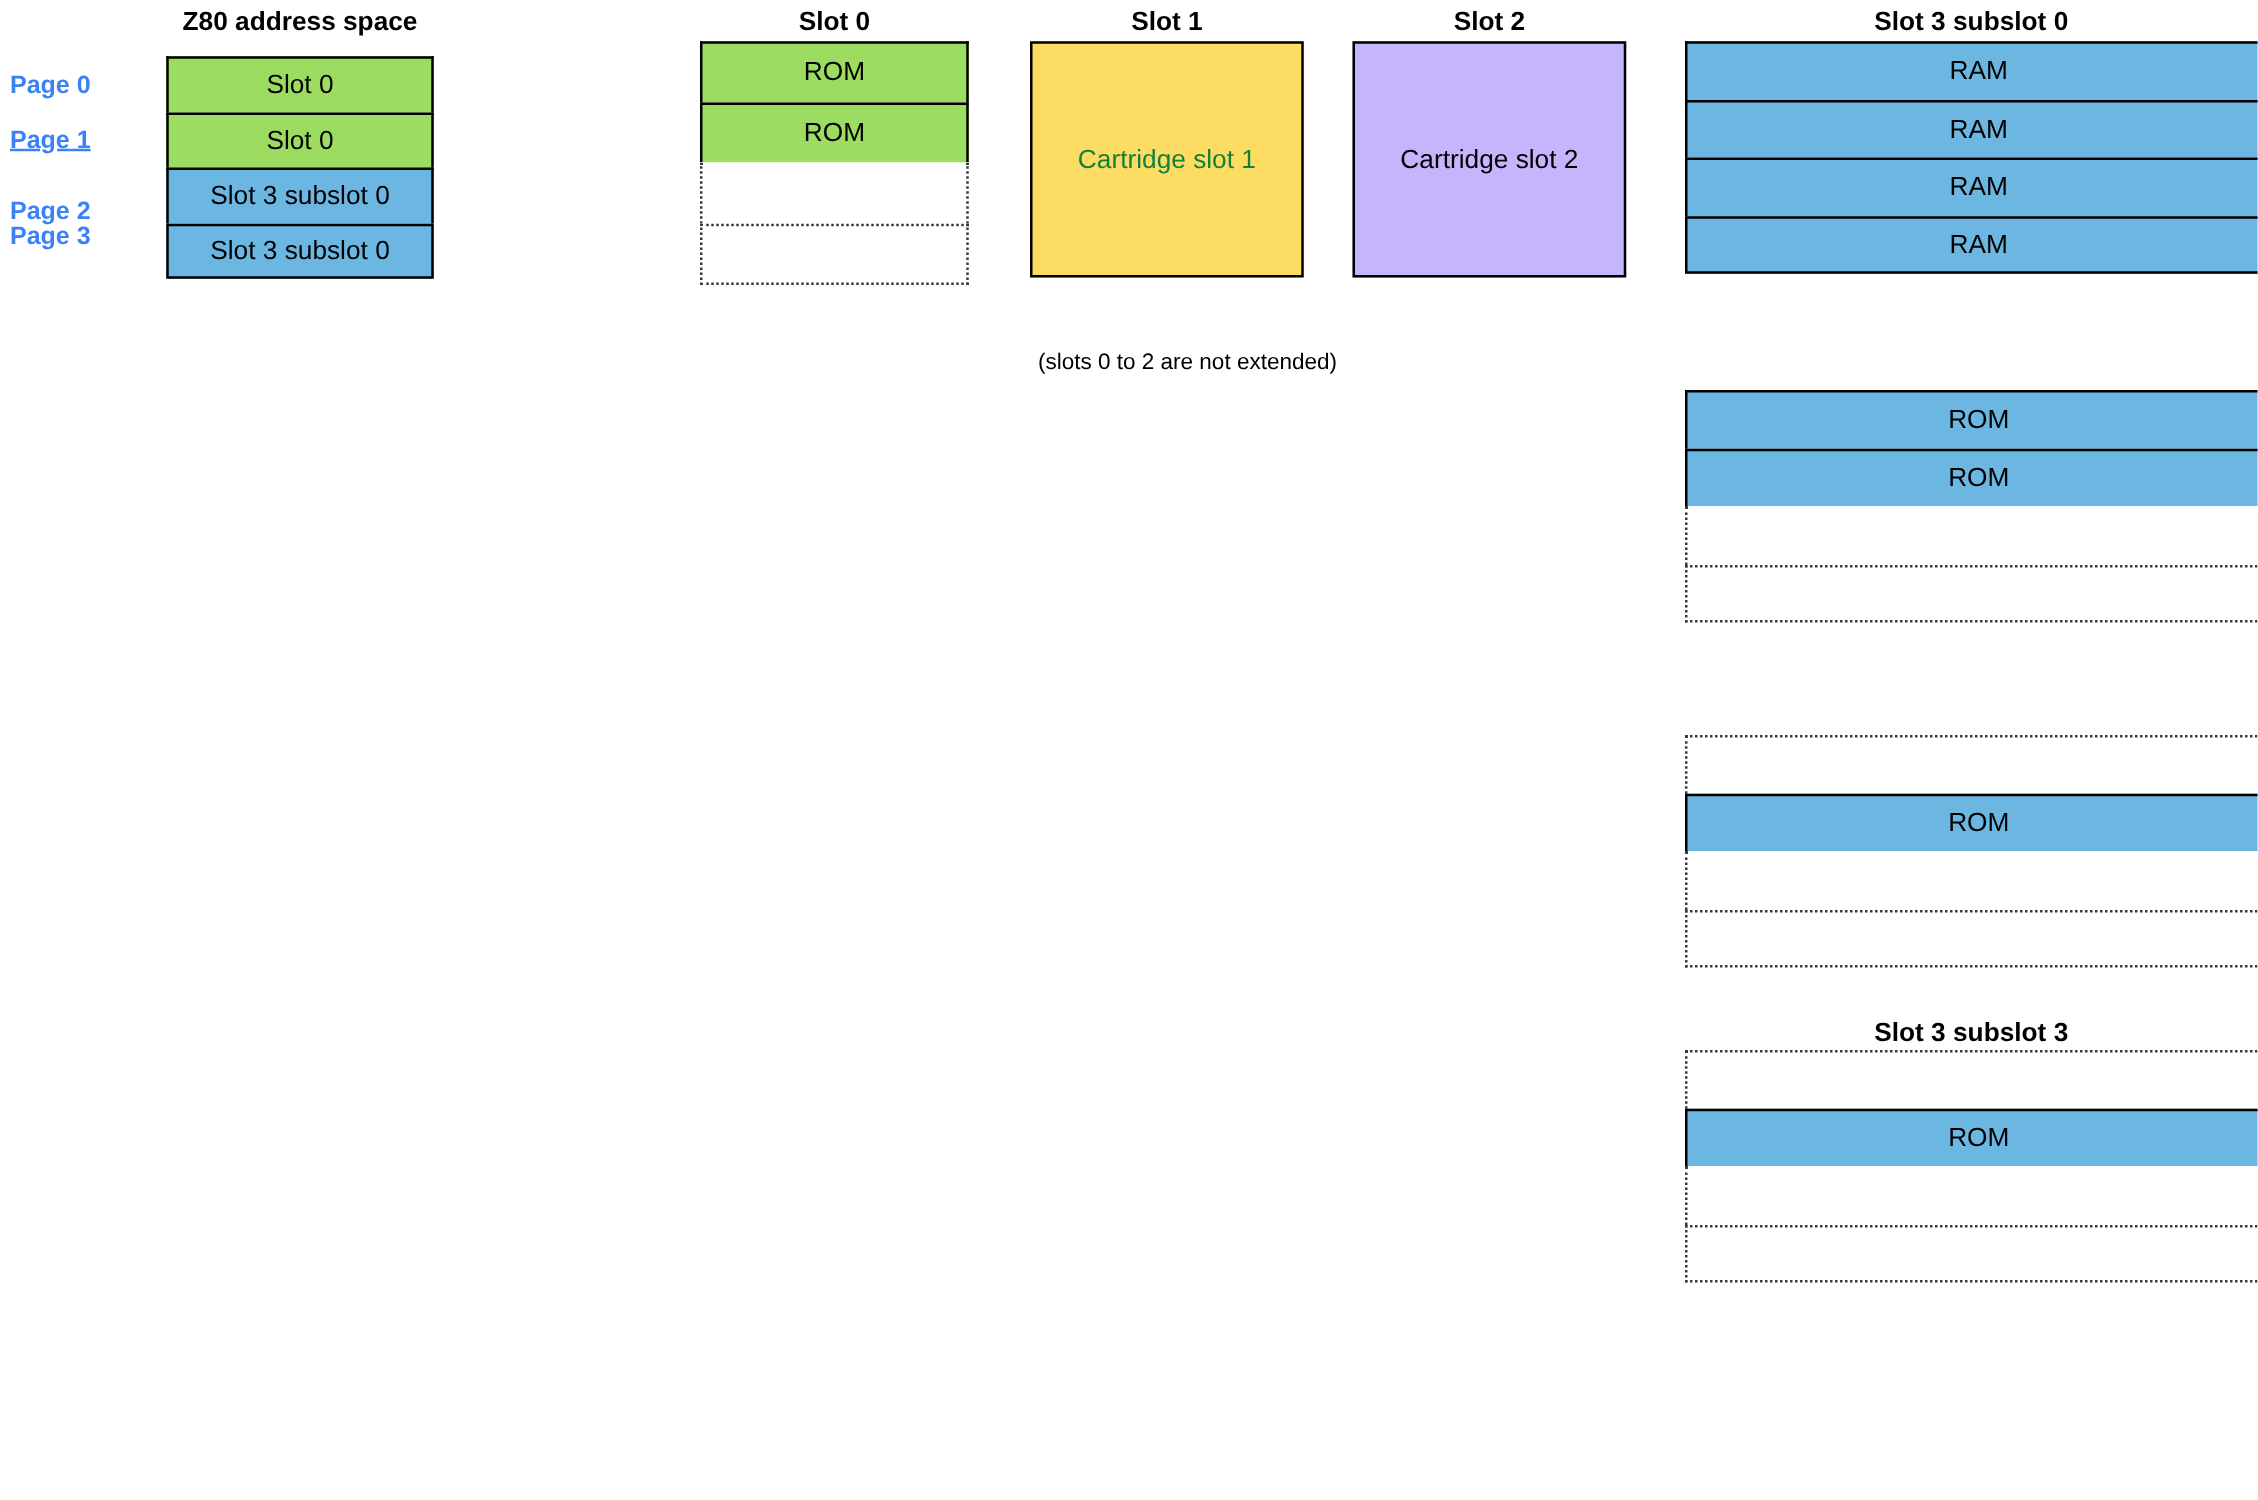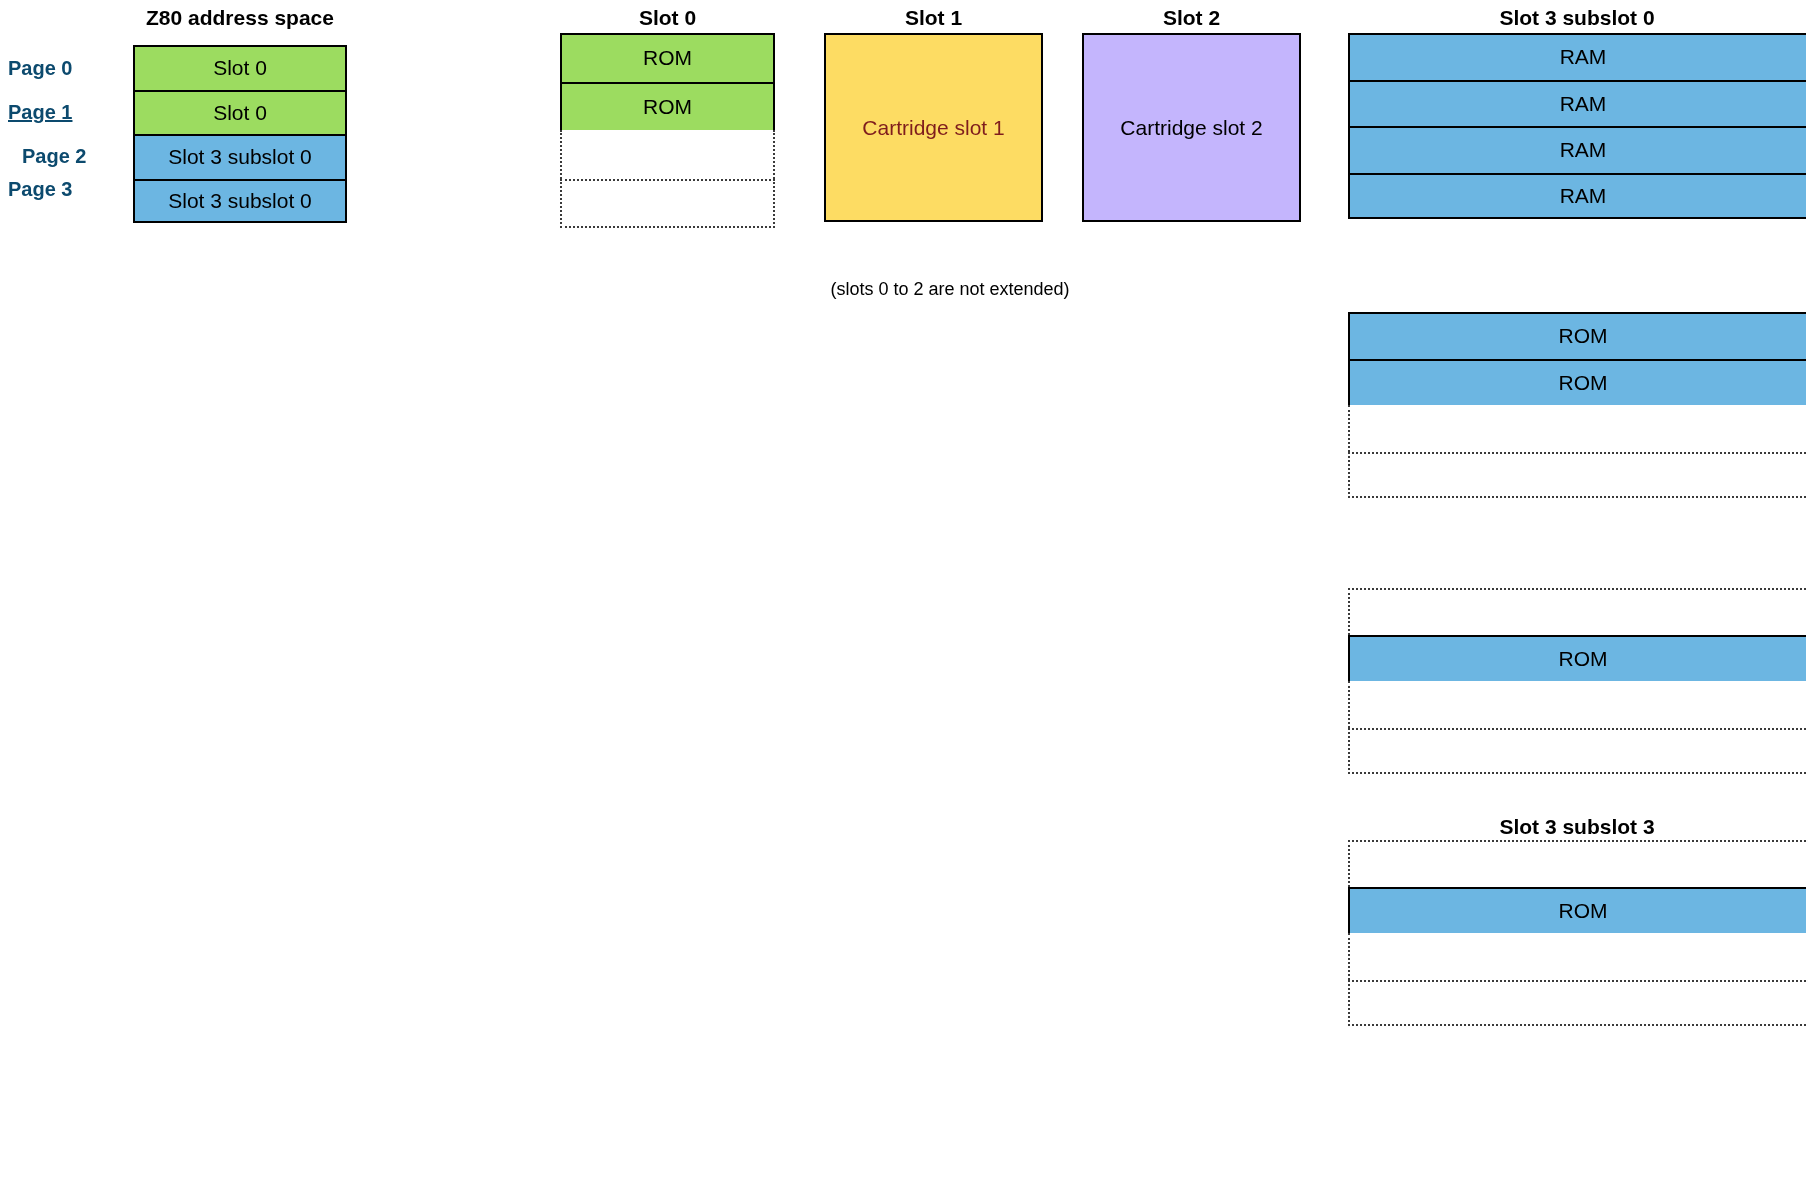--- a/index.html
+++ b/index.html
@@ -75,37 +75,37 @@
   #z80-block { left: 133px; top: 45px; width: 214px; }
   #z80-block .cell { height: 44.5px; }
 
   .page-label {
     position: absolute;
     left: 8px;
     font-weight: bold;
     font-size: 20px;
     line-height: 22px;
     white-space: nowrap;
-    color: #0c4a6e;
+    color: #3b82f6;
   }
 
   
   #slot0-title { left: 560px; top: 6px; width: 215px; }
   #slot0-block { left: 560px; top: 33px; width: 215px; }
   #slot0-block .cell { height: 48.7px; }
 
   
   #slot1-title { left: 824px; top: 6px; width: 219px; }
   #slot1-box {
     left: 824px; top: 33px; width: 219px; height: 189px;
     border: 2.6px solid #000;
     background: #FDDC63;
     box-sizing: border-box;
     display: flex; align-items: center; justify-content: center;
-    font-size: 21px; color: #7f1d1d; white-space: nowrap;
+    font-size: 21px; color: #15803d; white-space: nowrap;
   }
 
   #slot2-title { left: 1082px; top: 6px; width: 219px; }
   #slot2-box {
     left: 1082px; top: 33px; width: 219px; height: 189px;
     border: 2.6px solid #000;
     background: #c4b5fd;
     box-sizing: border-box;
     display: flex; align-items: center; justify-content: center;
     font-size: 21px; color: #000; white-space: nowrap;
@@ -140,21 +140,21 @@
 </style>
 </head>
 <body>
 
 <div class="canvas">
 
   <div class="col-title" id="z80-title">Z80 address space</div>
 
   <div class="page-label" style="top:57px;">Page 0</div>
   <div class="page-label" style="top:101px;text-decoration:underline;">Page 1</div>
-  <div class="page-label" style="top:145px;margin-left:14px;">Page 2</div>
+  <div class="page-label" style="top:158px;">Page 2</div>
   <div class="page-label" style="top:178px;">Page 3</div>
 
   <div class="block" id="z80-block">
     <div class="cell fill-green">Slot 0</div>
     <div class="cell fill-green">Slot 0</div>
     <div class="cell fill-blue">Slot 3 subslot 0</div>
     <div class="cell fill-blue last">Slot 3 subslot 0</div>
   </div>
 
   <div class="col-title" id="slot0-title">Slot 0</div>

